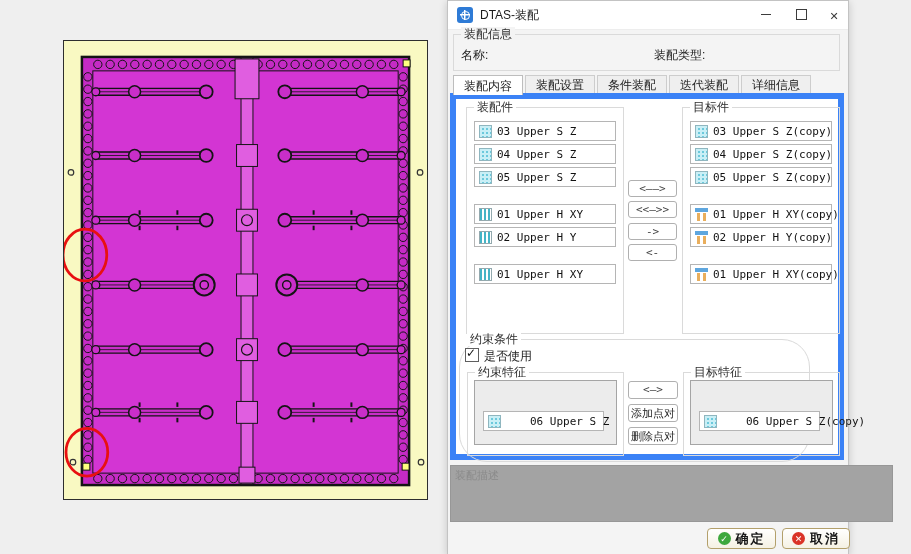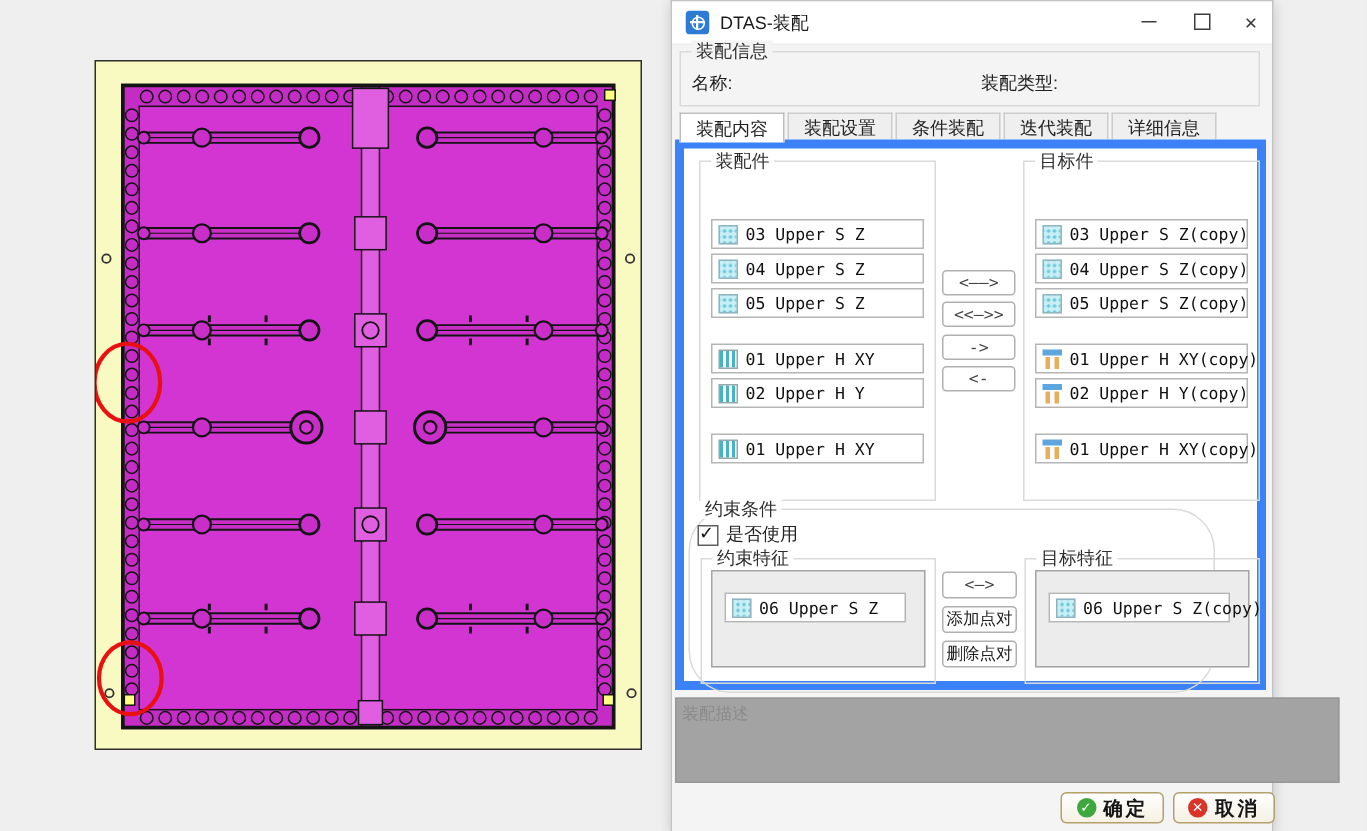--- a/index.html
+++ b/index.html
@@ -42,47 +42,47 @@
   
   #tab-bar{position:absolute;left:5px;top:74px;height:19px;display:flex;align-items:flex-end;}
   .tab{font-size:12px;color:#222;padding:2px 10px 2px 10px;border:1px solid #cdcdcd;border-bottom:none;background:#efefef;margin-right:2px;line-height:14px;cursor:default;}
   .tab.active{background:#fff;position:relative;z-index:3;padding-top:3px;margin-bottom:-1px;border-color:#bdbdbd;}
 
   
   #tab-panel{position:absolute;left:2px;top:92px;width:394px;height:367px;background:#fff;border:6px solid #3b82f6;box-sizing:border-box;}
 
   #source-group{left:10px;top:8px;width:158px;height:227px;}
   #target-group{left:226px;top:8px;width:158px;height:227px;}
-  .group-items{position:absolute;left:7px;top:35px;right:7px;}
+  .group-items{position:absolute;left:7px;top:10px;right:7px;}
   .list-item{height:20px;border:1px solid #b5b5b5;background:#fff;display:flex;align-items:center;padding-left:4px;margin-top:3px;box-sizing:border-box;cursor:default;}
   .list-item.gap{margin-top:17px;}
   .item-label{font:11px "DejaVu Sans Mono","Liberation Mono",monospace;color:#111;margin-left:5px;white-space:nowrap;}
   .licon{width:13px;height:13px;flex:0 0 auto;box-sizing:border-box;}
   .licon.surface{background-color:#c9eff6;border:1px solid #8fb6bf;
     background-image:radial-gradient(circle,#6cc9dc 1px,transparent 1.2px);background-size:4px 4px;background-position:1px 1px;}
   .licon.hole{background:repeating-linear-gradient(90deg,#45b4c6 0 2px,#ffffff 2px 4px);border:1px solid #93a9ae;}
   .licon.pin{background-image:linear-gradient(#5ea6de,#5ea6de),linear-gradient(#e9ae5c,#e9ae5c),linear-gradient(#e9ae5c,#e9ae5c);
     background-size:13px 4px,3px 8px,3px 8px;background-position:0 0,2px 5px,8px 5px;background-repeat:no-repeat;}
 
   #transfer-col{position:absolute;left:172px;top:81px;width:49px;}
   .xfer-btn{height:17px;border:1px solid #b0b0b0;border-radius:3px;background:#fff;color:#444;
     font:11px "DejaVu Sans Mono","Liberation Mono",monospace;text-align:center;line-height:15px;margin-bottom:4px;box-sizing:border-box;cursor:default;}
   .xfer-btn.sp{margin-bottom:5px;}
 
   
   #constraint-group{left:3px;top:240px;width:351px;height:123px;border-radius:28px;}
-  #use-row{position:absolute;left:5px;top:8px;display:flex;align-items:center;}
+  #use-row{position:absolute;left:5px;top:8px;display:flex;}
   .checkbox{width:12px;height:12px;border:1px solid #5f5f5f;background:#fff;position:relative;box-sizing:content-box;cursor:default;}
   .checkbox.checked::before{content:"\2713";position:absolute;left:0px;top:-3px;font-size:12px;font-weight:bold;color:#111;}
   #use-row .cb-label{font-size:12px;color:#222;margin-left:5px;}
   #csource-group{left:7px;top:32px;width:157px;height:84px;}
   #ctarget-group{left:223px;top:32px;width:157px;height:84px;text-align:center;}
   .inset{position:absolute;left:6px;top:7px;right:6px;bottom:10px;background:#ececec;border:1px solid #a5a5a5;}
   .inset .group-items{top:8px;left:8px;right:12px;}
-  .inset .list-item{margin-top:6px;}
+  .inset .list-item{margin-top:22px;gap:24px;}
   #cbtn-col{position:absolute;left:168px;top:41px;width:50px;}
   #cbtn-col .xfer-btn{height:18px;line-height:16px;margin-bottom:5px;font-size:11px;}
   #cbtn-col .cn{font-family:"Liberation Sans","DejaVu Sans",sans-serif;font-size:11px;color:#222;}
 
   
   #desc-box{position:absolute;left:2px;top:464px;width:443px;height:57px;border:1px solid #979797;background:#a3a3a3;resize:none;box-sizing:border-box;font:11px "Liberation Sans","DejaVu Sans",sans-serif;color:#333;padding:2px 4px;outline:none;}
   #desc-box::placeholder{color:#8a8a8a;}
   .footer-btn{position:absolute;top:527px;height:21px;border:1px solid #b3a06b;border-radius:4px;background:linear-gradient(#ffffff,#f5f1e3);
     display:flex;align-items:center;justify-content:center;box-sizing:border-box;cursor:default;}
   #ok-btn{left:259px;width:69px;} #cancel-btn{left:334px;width:68px;}

